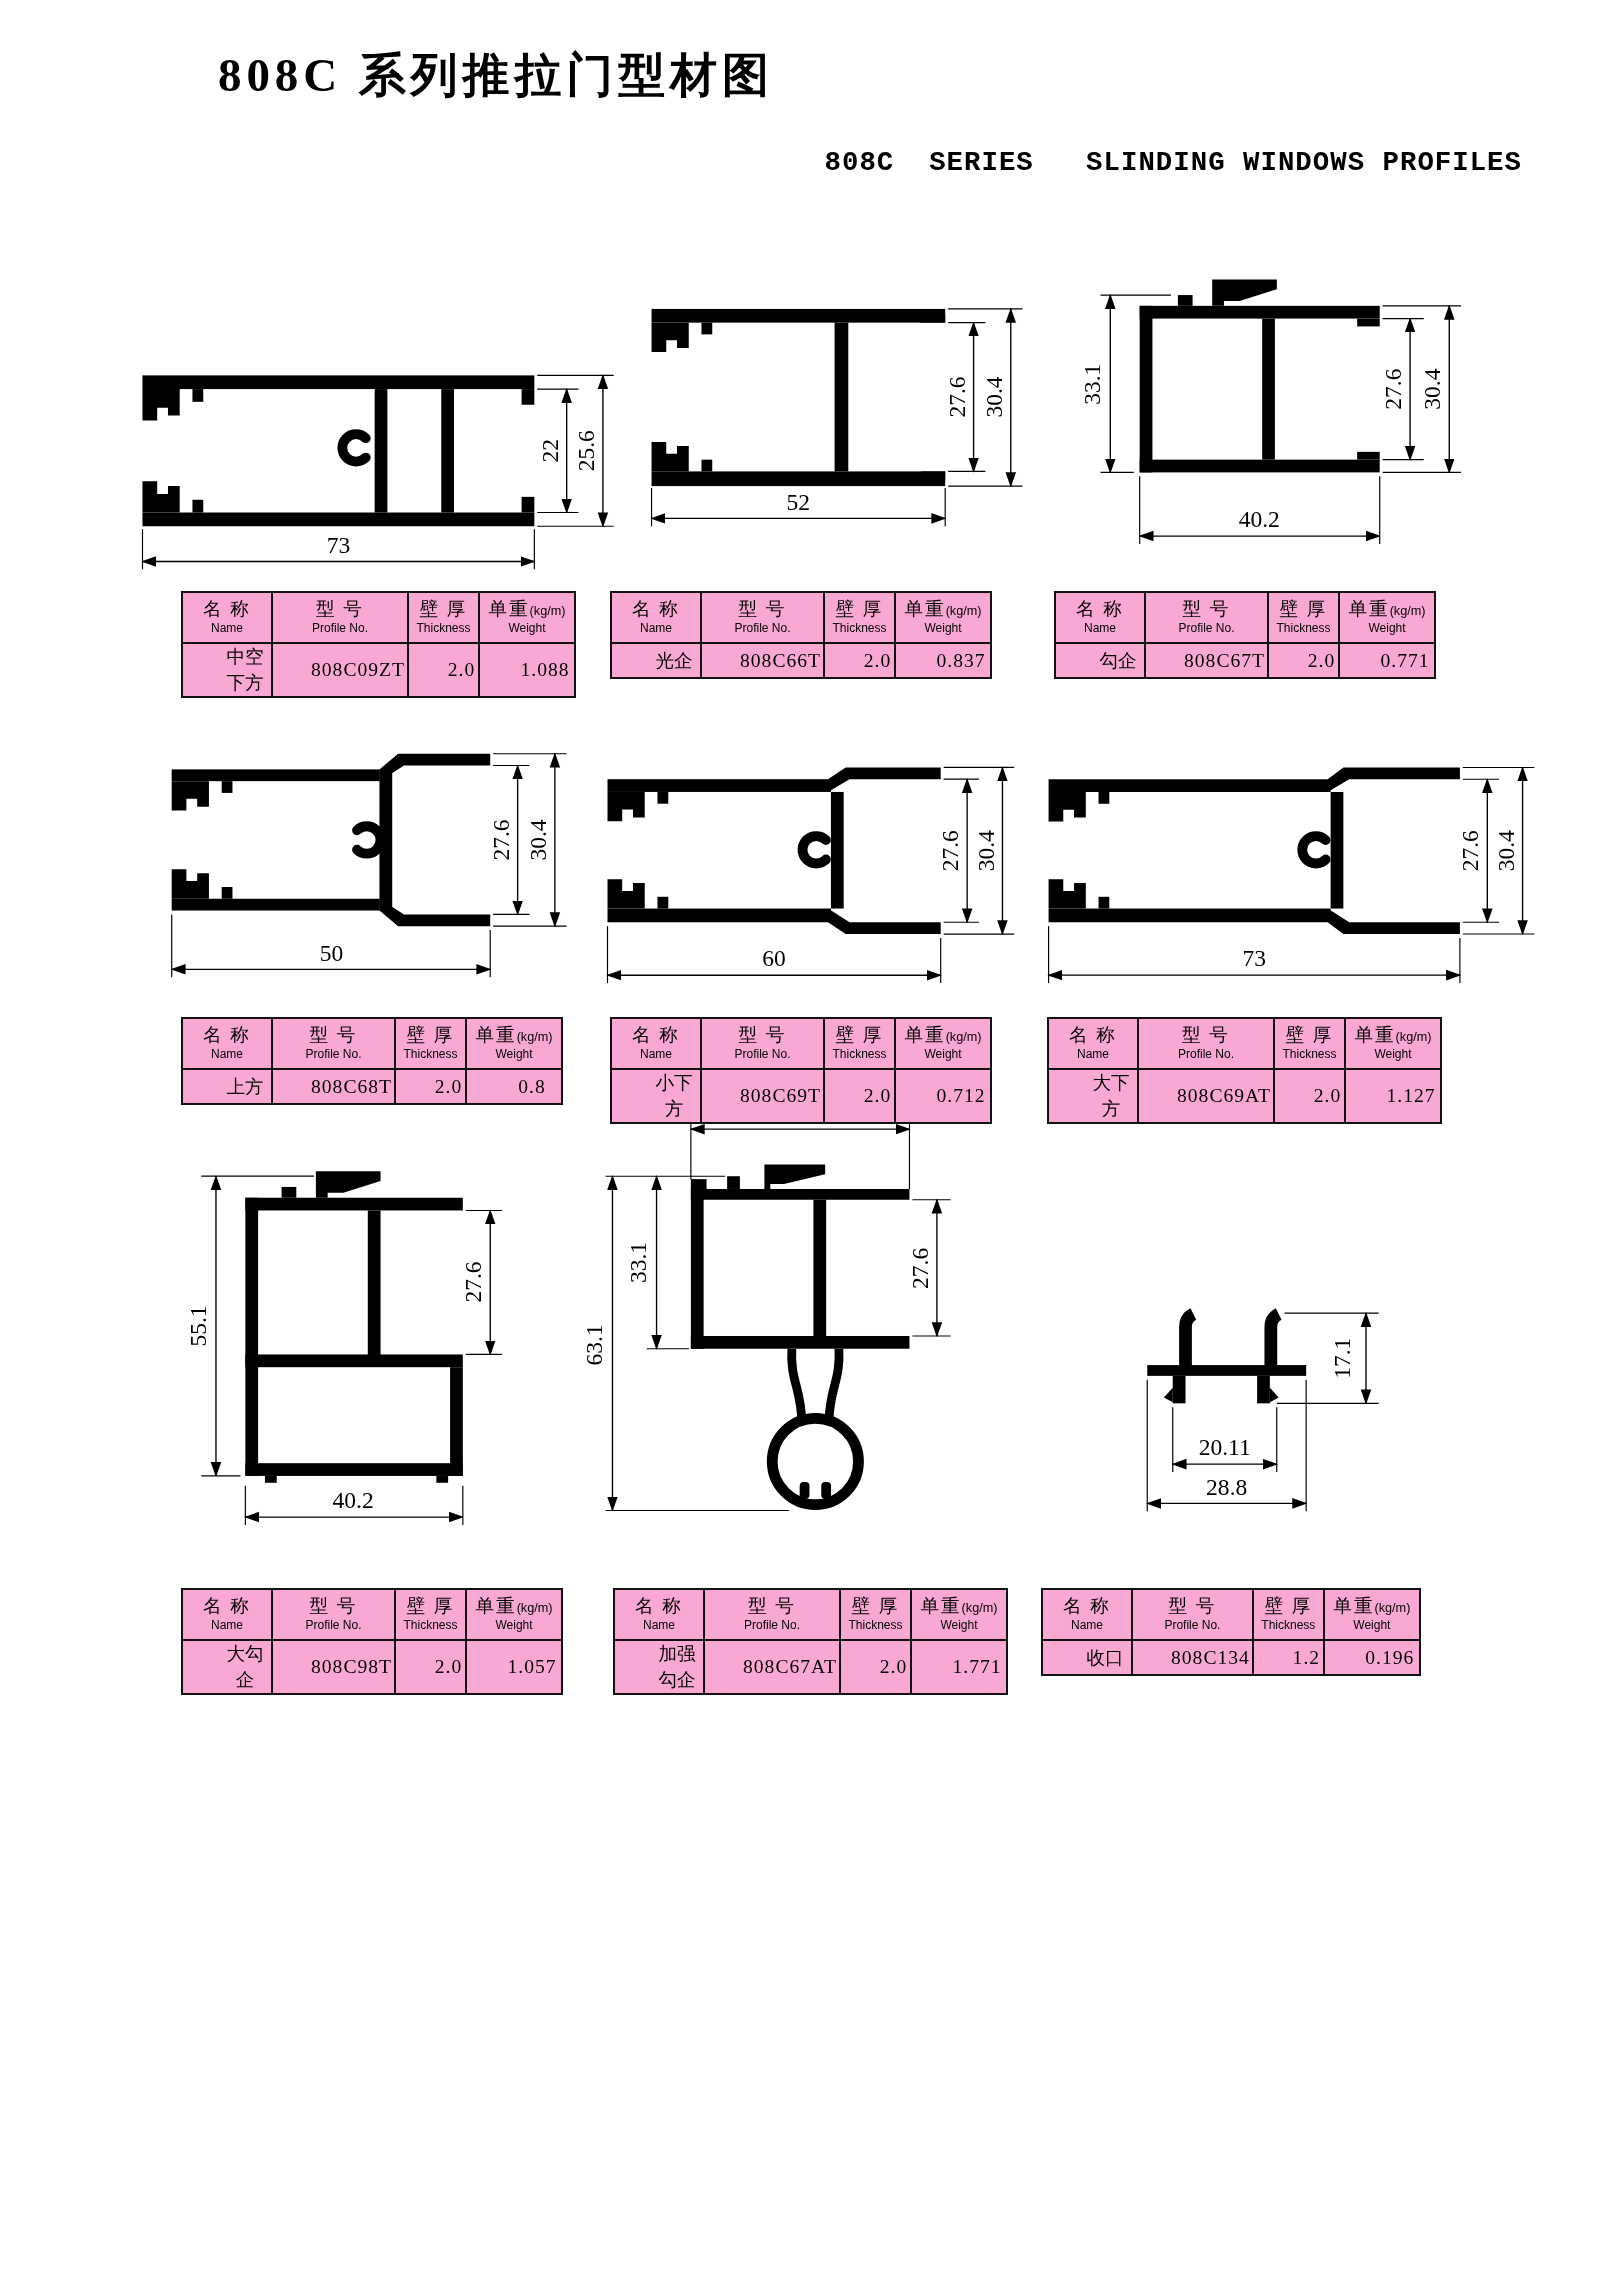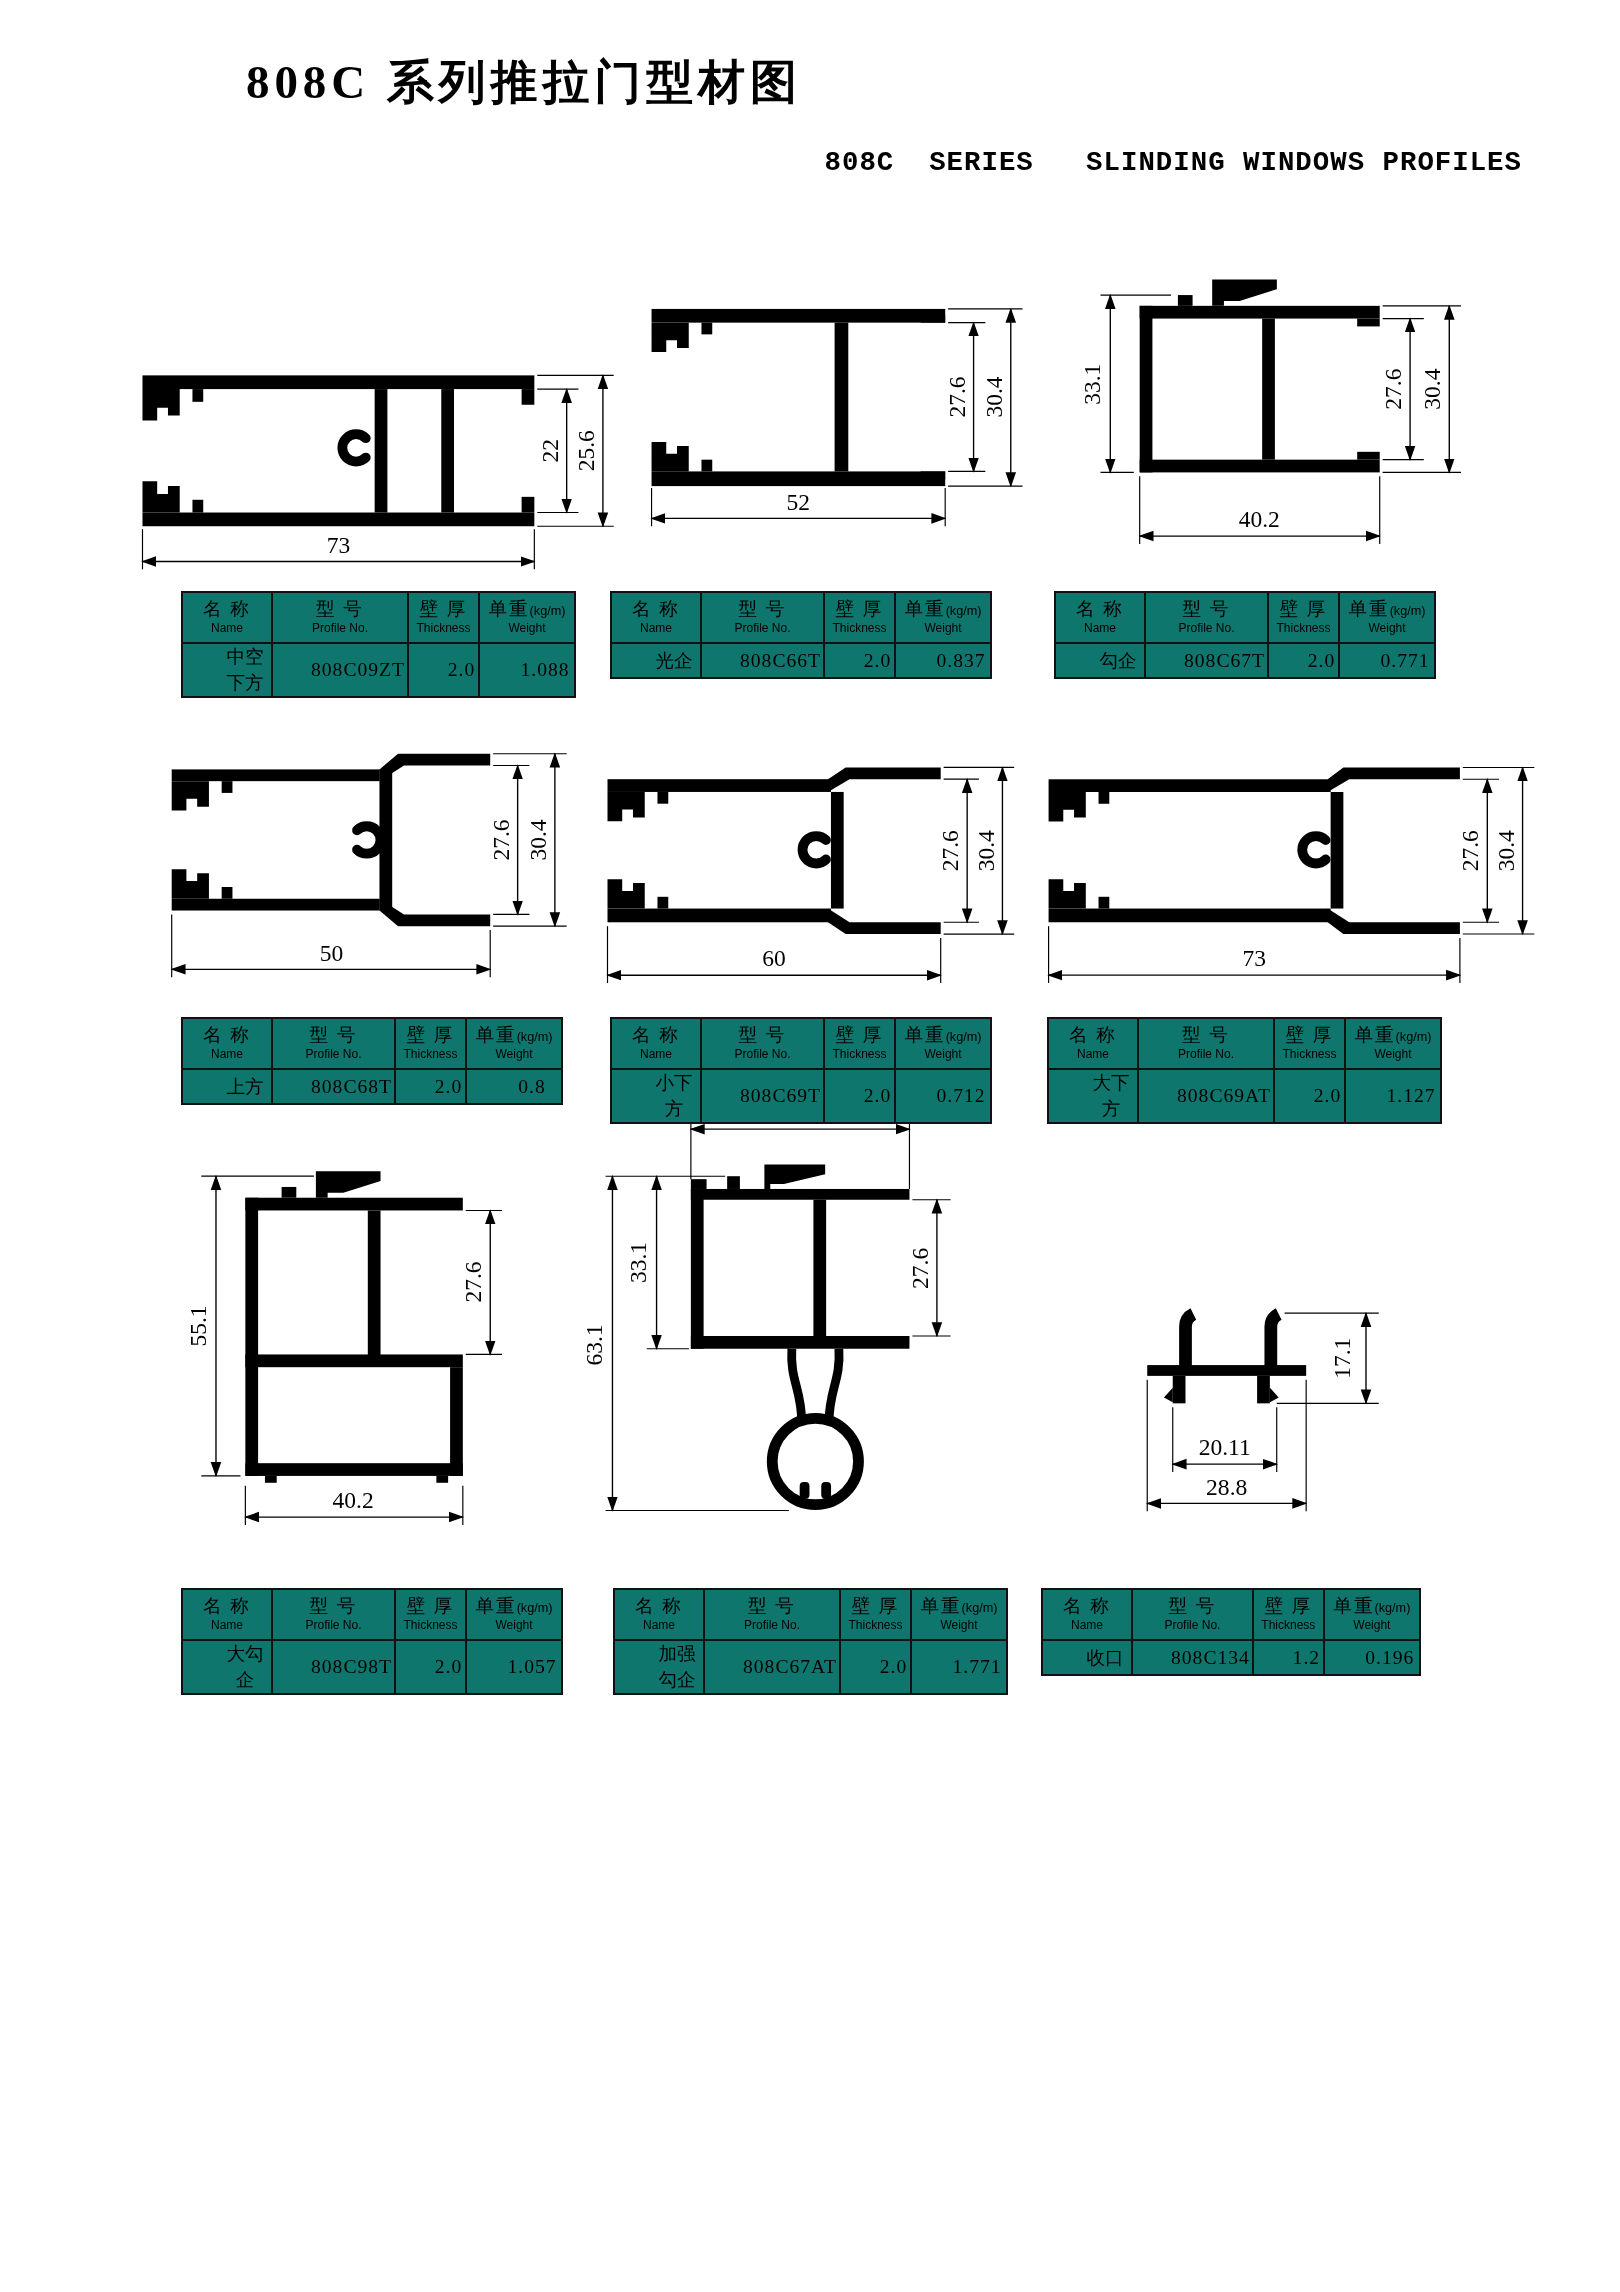--- a/index.html
+++ b/index.html
@@ -1,21 +1,21 @@
 <!DOCTYPE html>
 <html><head>
 <meta charset="utf-8">
 <style>
   html,body{margin:0;padding:0;background:#ffffff;}
   body{position:relative;width:1620px;height:2293px;font-family:"Liberation Sans",sans-serif;color:#000;}
   .abs{position:absolute;}
-  #title{left:218px;top:51px;font-family:"Liberation Serif",serif;font-weight:bold;font-size:47px;letter-spacing:4.9px;margin-left:28px;}
+  #title{left:218px;top:44px;font-family:"Liberation Serif",serif;font-weight:bold;font-size:47px;letter-spacing:4.9px;}
   #subtitle{right:98px;top:147px;font-size:27.4px;font-weight:bold;white-space:pre;letter-spacing:1px;font-family:Liberation Mono, monospace;}
   
-  table.ptable{position:absolute;border-collapse:collapse;table-layout:fixed;background:#0f766e;}
+  table.ptable{position:absolute;border-collapse:collapse;table-layout:fixed;background:#f9a8d4;}
   table.ptable td{border:2.5px solid #111;text-align:center;vertical-align:middle;padding:0 2px;}
   tr.hdr td{height:49px;line-height:1.05;}
   tr.val td{height:33px;padding-left:38px;}
   .cn{font-size:18.6px;font-family:"Liberation Serif",serif;letter-spacing:2px;}
   .paren{font-size:12.7px;font-family:"Liberation Sans",sans-serif;letter-spacing:0;}
   .en{font-size:12px;font-family:Liberation Sans, sans-serif;letter-spacing:0;}
   .num{font-size:19.6px;font-family:"Liberation Serif",serif;letter-spacing:1px;}
   .cnv{font-size:18.6px;font-family:"Liberation Serif",serif;}
   
   svg.draw{position:absolute;overflow:visible;}

